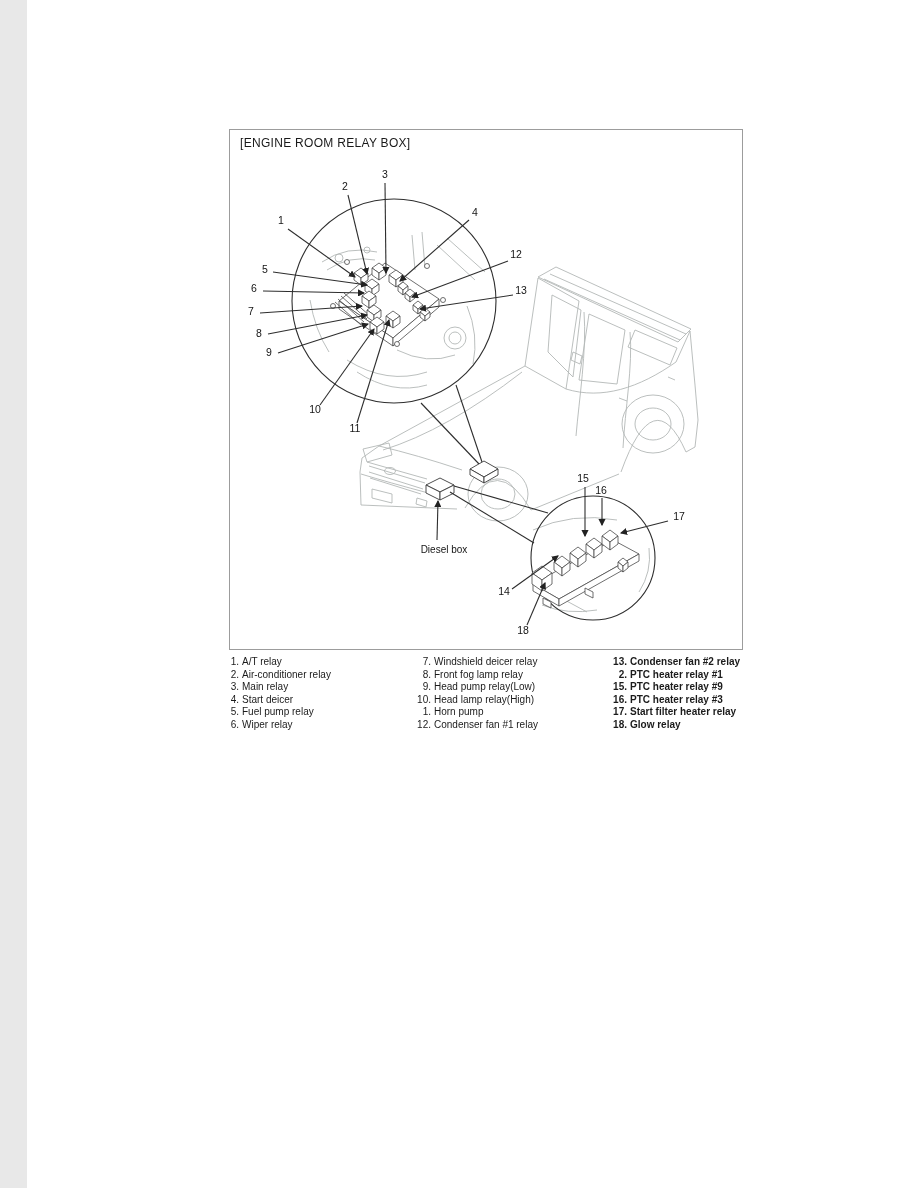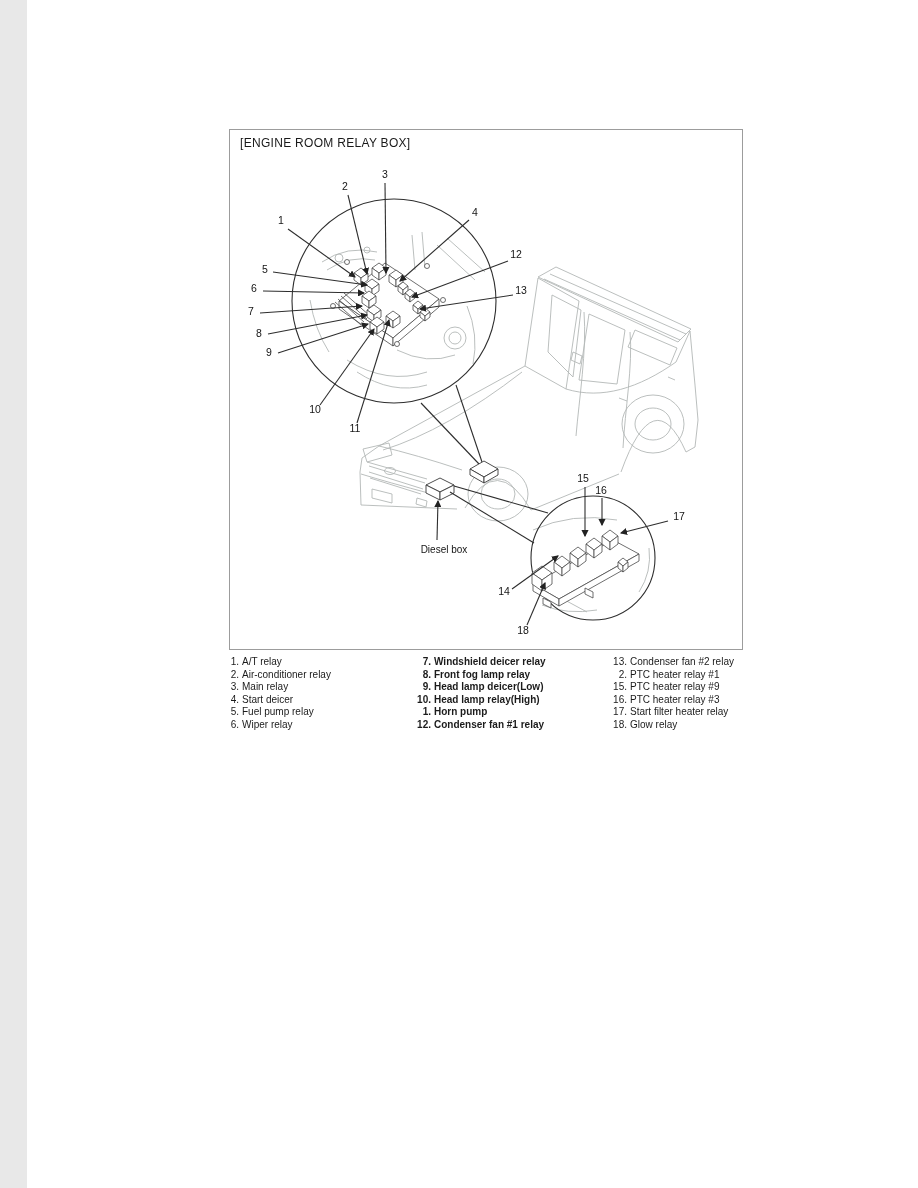--- a/index.html
+++ b/index.html
@@ -4,21 +4,21 @@
 <style>
   html,body{margin:0;padding:0;background:#e8e8e8;}
   #page{position:relative;width:918px;height:1188px;background:#ffffff;overflow:hidden;
         font-family:"Liberation Sans",sans-serif;margin-left:27px;}
   #panel{position:absolute;left:202px;top:129px;width:512px;height:519px;
          border:1px solid #9c9c9c;background:#ffffff;}
   #diagram-title{position:absolute;left:213px;top:136px;font-size:12px;letter-spacing:.3px;
          color:#1a1a1a;white-space:nowrap;}
   #art{position:absolute;left:0;top:0;}
   .legend-col{position:absolute;top:656px;font-size:10px;line-height:12.6px;color:#1b1b1b;}
-  #col1{left:203px;} #col2{left:388px;font-weight:bold;} #col3{left:584px;}
+  #col1{left:203px;} #col2{left:388px;} #col3{left:584px;font-weight:bold;}
   .lrow{white-space:nowrap;}
   .ln{display:inline-block;text-align:right;margin-right:3px;}
   #col1 .ln{width:9px;} #col2 .ln,#col3 .ln{width:16px;}
   svg text{font-family:"Liberation Sans",sans-serif;font-size:10.5px;fill:#141414;}
   svg text.dlabel{font-size:10px;}
   .dark{stroke:#2e2e2e;fill:none;stroke-width:1.1;}
   .boxline{stroke:#3a3a3a;fill:#ffffff;stroke-width:.9;}
   .cube{stroke:#4a4a4a;fill:#ffffff;stroke-width:.8;}
   .lite{stroke:#b3b8b7;fill:none;stroke-width:.9;}
 </style>
@@ -262,21 +262,21 @@
     <div class="lrow"><span class="ln">1.</span><span>A/T relay</span></div>
     <div class="lrow"><span class="ln">2.</span><span>Air-conditioner relay</span></div>
     <div class="lrow"><span class="ln">3.</span><span>Main relay</span></div>
     <div class="lrow"><span class="ln">4.</span><span>Start deicer</span></div>
     <div class="lrow"><span class="ln">5.</span><span>Fuel pump relay</span></div>
     <div class="lrow"><span class="ln">6.</span><span>Wiper relay</span></div>
   </div>
   <div id="col2" class="legend-col">
     <div class="lrow"><span class="ln">7.</span><span>Windshield deicer relay</span></div>
     <div class="lrow"><span class="ln">8.</span><span>Front fog lamp relay</span></div>
-    <div class="lrow"><span class="ln">9.</span><span>Head lamp deicer(Low)</span></div>
+    <div class="lrow"><span class="ln">9.</span><span>Head pump relay(Low)</span></div>
     <div class="lrow"><span class="ln">10.</span><span>Head lamp relay(High)</span></div>
     <div class="lrow"><span class="ln">1.</span><span>Horn pump</span></div>
     <div class="lrow"><span class="ln">12.</span><span>Condenser fan #1 relay</span></div>
   </div>
   <div id="col3" class="legend-col">
     <div class="lrow"><span class="ln">13.</span><span>Condenser fan #2 relay</span></div>
     <div class="lrow"><span class="ln">2.</span><span>PTC heater relay #1</span></div>
     <div class="lrow"><span class="ln">15.</span><span>PTC heater relay #9</span></div>
     <div class="lrow"><span class="ln">16.</span><span>PTC heater relay #3</span></div>
     <div class="lrow"><span class="ln">17.</span><span>Start filter heater relay</span></div>

